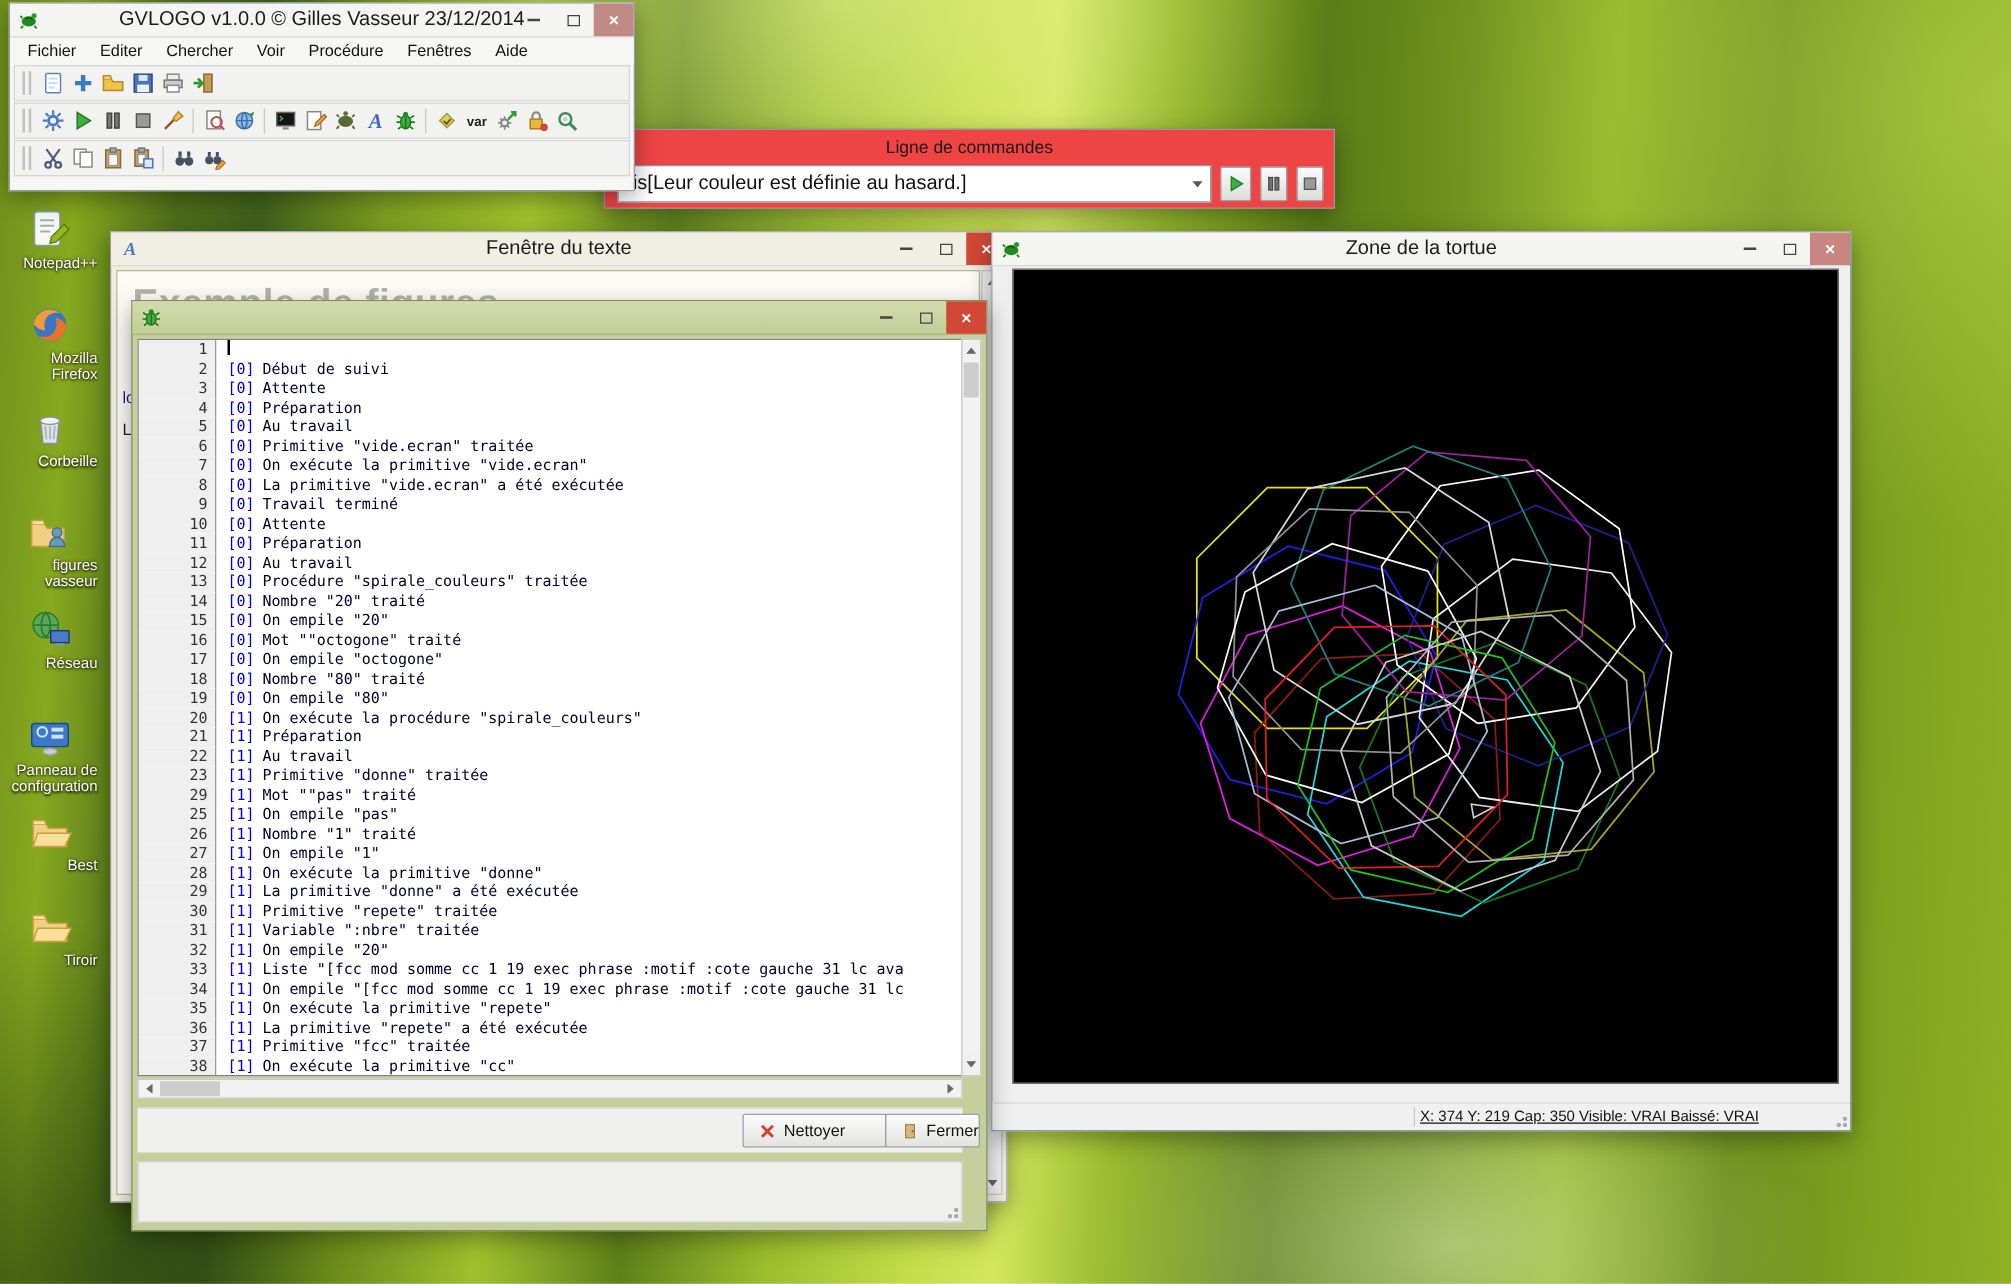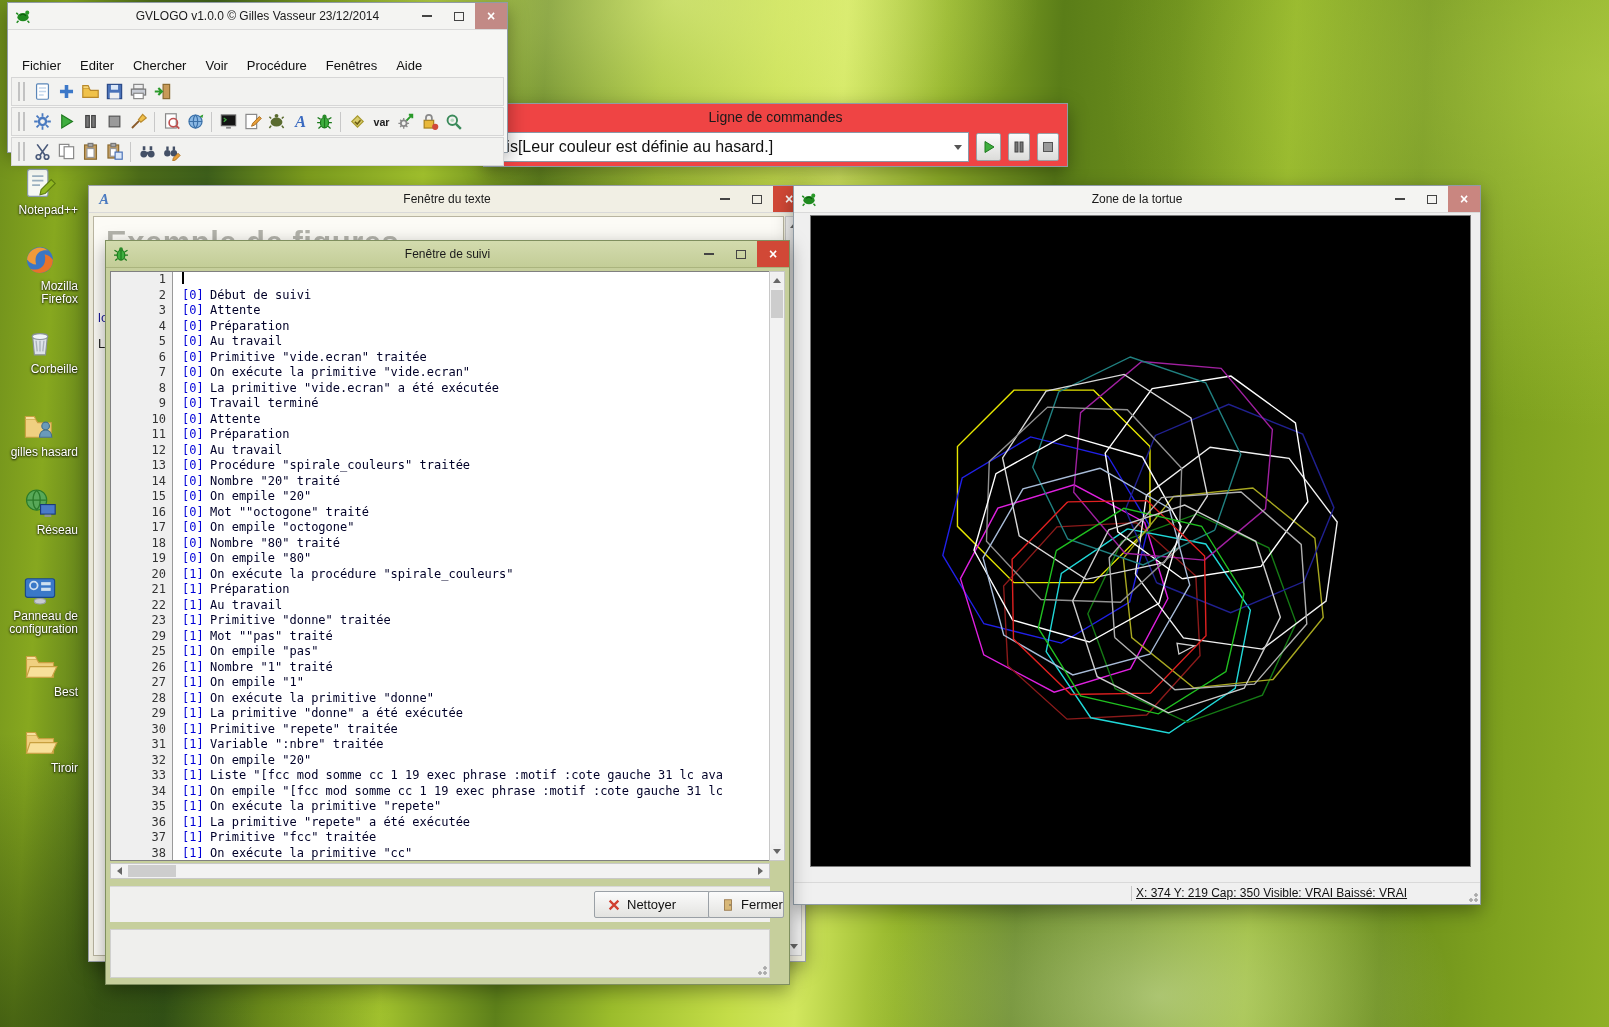--- a/index.html
+++ b/index.html
@@ -14,32 +14,32 @@
       linear-gradient(93deg,#6f8f1c 0%,#87a81f 4%,#4e6e1a 9%,#3f611c 13%,#7d9e1e 19%,
         #a3c32e 26%,#5d801a 33%,#9cbd2c 40%,#c4dd48 47%,#d2e75e 51%,#94b52a 57%,
         #5a7d18 64%,#6d901c 71%,#92b428 78%,#6a8d1b 86%,#7fa21f 93%,#8fb026 100%);
   }
   .win{ position:absolute; background:#ef4444; border:1px solid #8f9ba5;
         box-shadow:0 6px 18px rgba(0,0,0,.35); }
   .titlebar{ position:relative; height:27px; display:flex; align-items:center;
      background:#f4f4f2; border-bottom:1px solid #d9d9d9; }
   .titlebar .ticon{ width:18px; height:18px; margin-left:6px; flex:0 0 auto; }
   .ticon svg{ width:100%; height:100%; }
-  .ttitle{ position:absolute; left:0; right:0; text-align:center; font-size:12px;
+  .ttitle{ position:absolute; left:0; right:0; text-align:center; font-size:16px;
      color:#1a1a1a; pointer-events:none; white-space:nowrap; }
   .winbtns{ margin-left:auto; display:flex; height:100%; align-items:stretch; z-index:2; }
   .wbtn{ width:32px; display:flex; align-items:center; justify-content:center; color:#333; }
   .wbtn .bar{ width:10px; height:2px; background:#444; }
   .wbtn .box{ width:10px; height:9px; border:1.5px solid #444; }
   .wbtn.close{ color:#fff; font-size:14px; font-weight:bold; }
 
   
   #win-main{ left:7px; top:2px; width:501px; height:151px; z-index:40; background:#f6f6f4; }
   #menubar{ display:flex; gap:19px; padding:3px 0 3px 14px; font-size:13px; color:#111;
-     background:#f6f6f4;margin-top:25px; }
+     background:#f6f6f4; }
   .menu-item{ cursor:default; }
   .tbrow{ margin:1px 3px; border:1px solid #d6d6d6; background:#f2f2f0; height:29px;
      display:flex; align-items:center; padding-left:4px; }
   .grip{ width:7px; height:19px; border-left:2px solid #c2c2c2; border-right:2px solid #c2c2c2; margin:0 5px 0 2px; }
   .tb-btn{ width:24px; height:24px; display:flex; align-items:center; justify-content:center; border-radius:2px; }
   .tb-btn svg{ width:19px; height:19px; }
   .tb-sep{ width:1px; height:20px; background:#c8c8c8; margin:0 4px; }
 
   
   #win-cmd{ left:483px; top:103px; width:585px; height:64px; z-index:5; }
@@ -143,21 +143,21 @@
       <div class="dicon" style="top: 325px;"><span><svg viewBox="0 0 32 32">
             <path d="M9.5 10.5h13l-1.6 16H11z" fill="#dde2e8" stroke="#8a929a"></path>
             <ellipse cx="16" cy="10.3" rx="7" ry="2.6" fill="#f0f4f8" stroke="#8a929a"></ellipse>
             <path d="M12.5 14l1 9.5M16 14v9.5M19.5 14l-1 9.5" stroke="#aab2ba" stroke-width="1.2"></path>
           </svg></span><div class="dlabel">Corbeille</div></div>
       <div class="dicon" style="top: 408px;"><span><svg viewBox="0 0 32 32">
             <path d="M3 10h9l2 3h12v13H3z" fill="#f0d080" stroke="#c8a040"></path>
             <path d="M3 10V7.5h8l1.2 2.5" fill="#f8e0a0" stroke="#c8a040"></path>
             <circle cx="21" cy="16" r="3.4" fill="#6a9aba" stroke="#43708a"></circle>
             <path d="M15.5 26c0-4.4 2.7-6.4 5.5-6.4s5.5 2 5.5 6.4z" fill="#6a9aba" stroke="#43708a"></path>
-          </svg></span><div class="dlabel">gilles hasard</div></div>
+          </svg></span><div class="dlabel">figures vasseur</div></div>
       <div class="dicon" style="top: 486px;"><span><svg viewBox="0 0 32 32">
             <circle cx="13" cy="12.5" r="9" fill="#58a858" stroke="#2a7a2a"></circle>
             <path d="M4.5 12.5h17M13 4c4.2 3 4.2 14 0 17M13 4c-4.2 3-4.2 14 0 17" stroke="#2a7a2a" fill="none" stroke-width="1.2"></path>
             <rect x="16.5" y="16.5" width="13" height="8.5" fill="#4a7ac8" stroke="#1a3a7a"></rect>
             <rect x="20" y="25.5" width="6" height="2" fill="#8a929a"></rect>
           </svg></span><div class="dlabel">Réseau</div></div>
       <div class="dicon" style="top: 572px;"><span><svg viewBox="0 0 32 32">
             <rect x="3" y="6" width="26" height="16.5" rx="2" fill="#3a78c8" stroke="#1a4888"></rect>
             <circle cx="10.5" cy="12" r="3.4" fill="none" stroke="#cfe0f0" stroke-width="1.6"></circle>
             <rect x="17" y="9" width="8.5" height="2.8" fill="#cfe0f0"></rect>
@@ -261,21 +261,20 @@
   </section>
 
   <section class="win" id="win-suivi">
     <header class="titlebar">
       <span class="ticon"><svg viewBox="0 0 16 16">
             <ellipse cx="8" cy="9" rx="3.4" ry="4.4" fill="#3fae3f" stroke="#1a7a1a"></ellipse>
             <circle cx="8" cy="3.8" r="1.7" fill="#2a8a2a"></circle>
             <path d="M4.8 6.2L2.2 4.6M4.6 9H1.8M5 12l-2.1 1.8M11.2 6.2l2.6-1.6M11.4 9h2.8M11 12l2.1 1.8" stroke="#1a7a1a" stroke-width="1.1"></path>
             <path d="M8 5v8" stroke="#1a7a1a"></path>
           </svg></span>
-      <span class="ttitle">Fenêtre de suivi</span>
       <span class="winbtns">
         <span class="wbtn">
             <span class="bar"></span>
           </span>
         <span class="wbtn">
             <span class="box"></span>
           </span>
         <span class="wbtn close">×</span>
       </span>
     </header>

